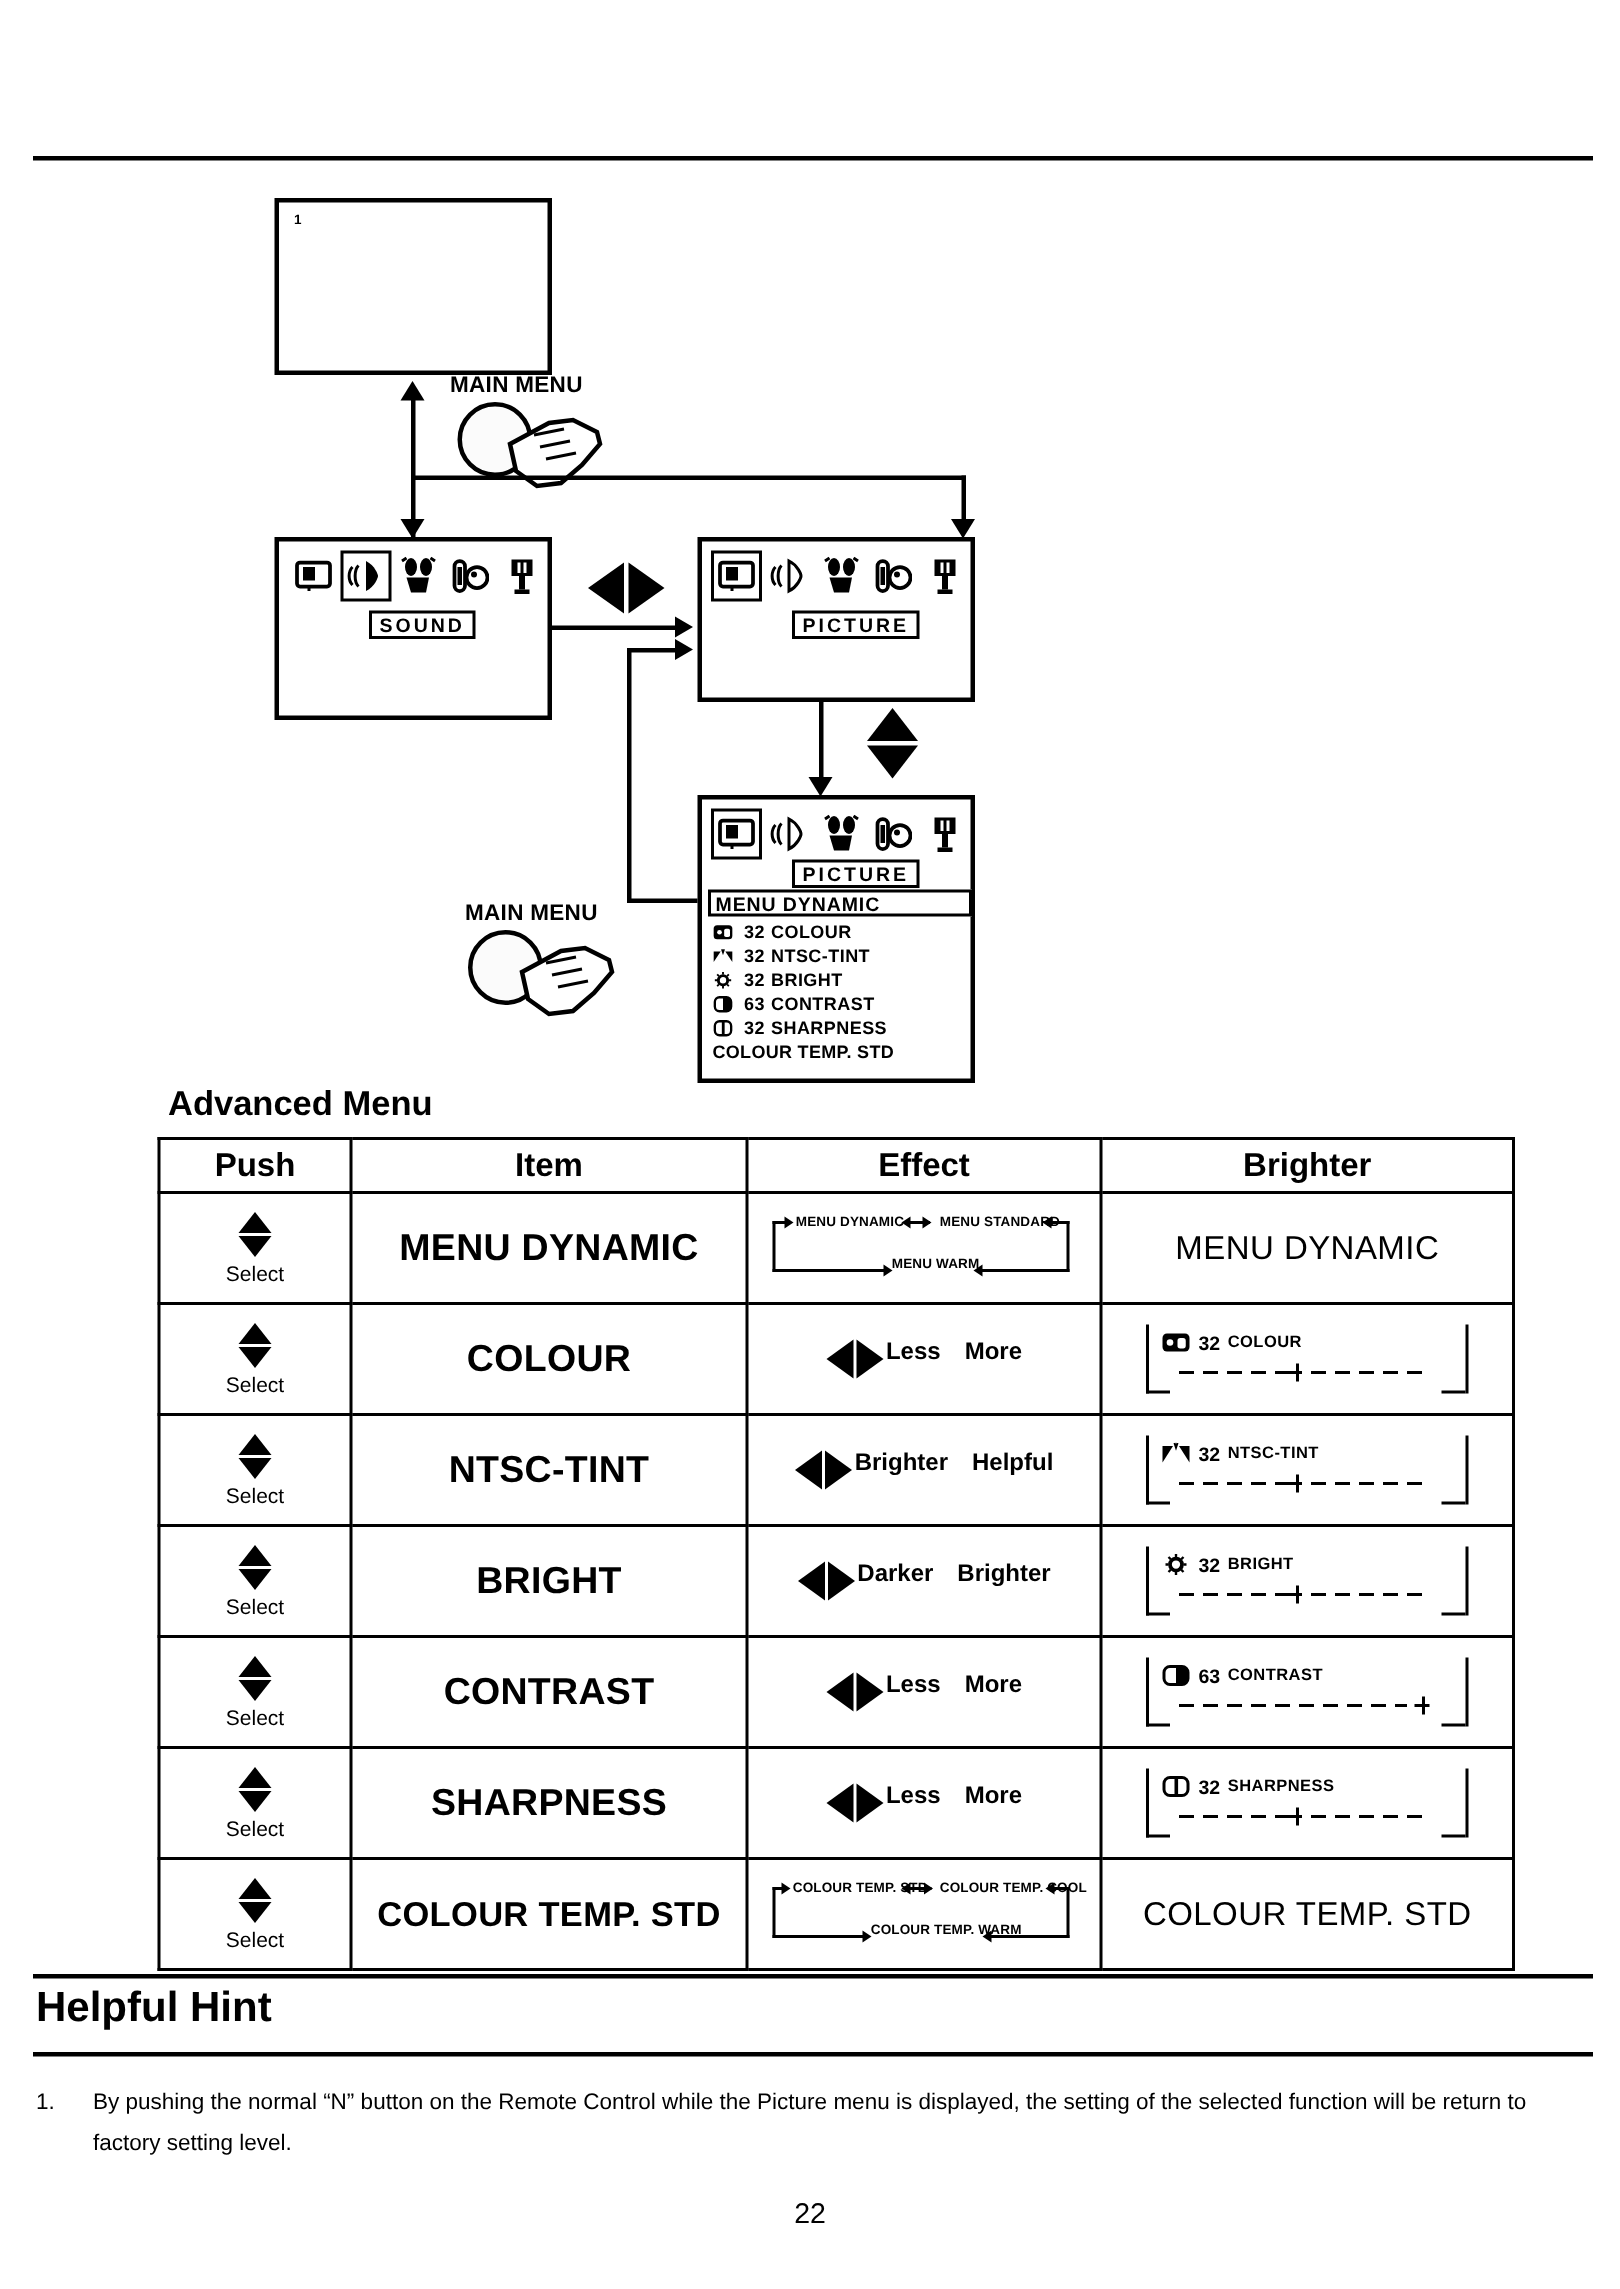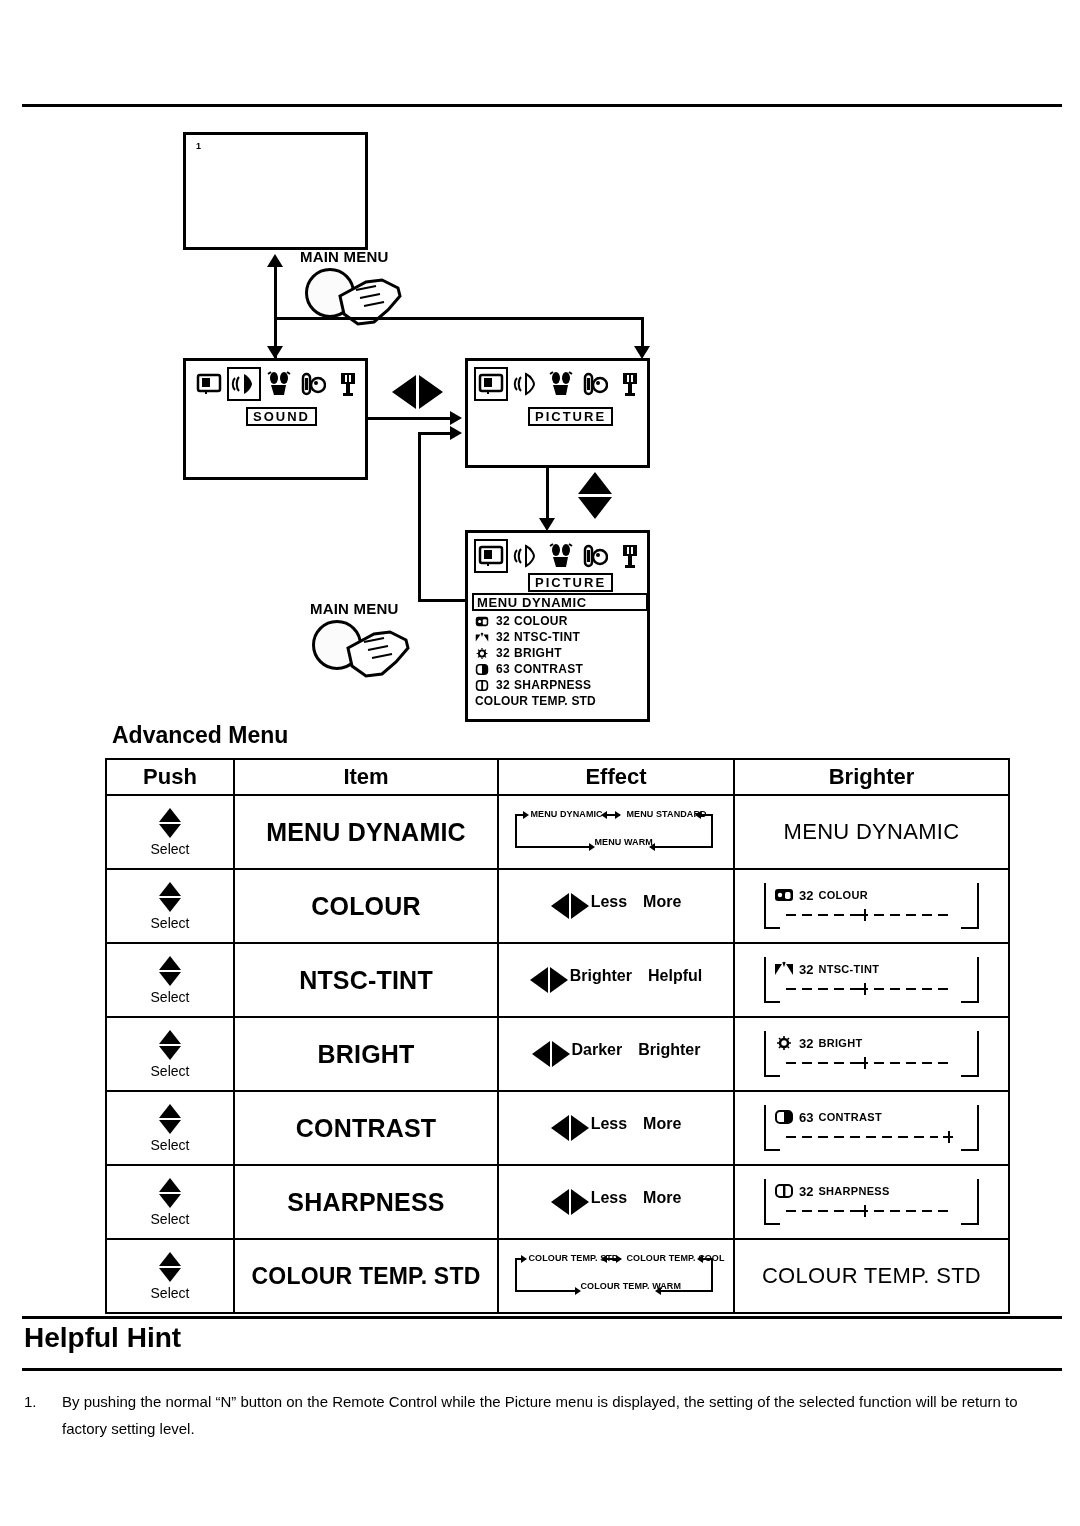--- a/index.html
+++ b/index.html
@@ -772,13 +772,14 @@
 
   <div class="rule-thick" style="top:1316px;"></div>
   <div class="hh-title">Helpful Hint</div>
   <div class="rule-thick" style="top:1368px;"></div>
 
   <div class="hint">
     <span class="no">1.</span>
     <span class="bodytxt">By pushing the normal “N” button on the Remote Control while the Picture menu is displayed, the setting of the selected function will be return to factory setting level.</span>
   </div>
 
+  <div class="pageno">22</div>
 </div>
 
 </body></html>

